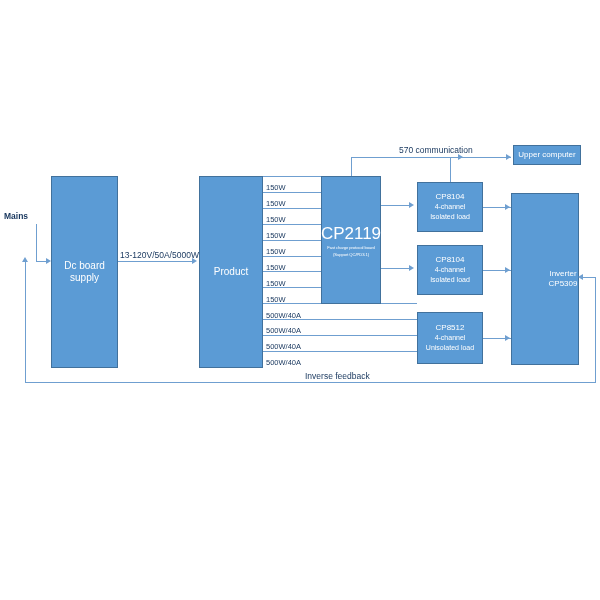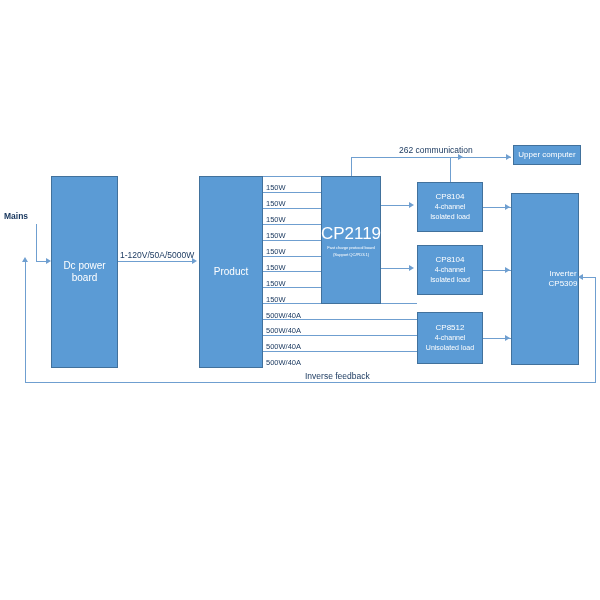--- a/index.html
+++ b/index.html
@@ -102,26 +102,26 @@
 <body>
 
 <div id="canvas">
 
   <div class="lbl bold" style="left:4px; top:212px;">Mains</div>
   <div class="ln lnv" style="left:36px; top:224px; height:38px;"></div>
   <div class="ln lnh" style="left:36px; top:261px; width:13px;"></div>
   <div class="arr arr-r" style="left:46px; top:258px;"></div>
 
   <div class="block mid" style="left:51px; top:176px; width:67px; height:192px;">
-    <div class="title">Dc power board</div>
+    <div class="title">Dc board supply</div>
   </div>
 
   <div class="ln lnh" style="left:118px; top:261px; width:76px;"></div>
   <div class="arr arr-r" style="left:192px; top:258px;"></div>
-  <div class="lbl big" style="left:120px; top:251px;">1-120V/50A/5000W</div>
+  <div class="lbl big" style="left:120px; top:251px;">13-120V/50A/5000W</div>
 
   <div class="block mid" style="left:199px; top:176px; width:64px; height:192px;">
     <div class="title">Product</div>
   </div>
 
   <div id="channel-layer">
       <div class="chan" style="left: 263px; top: 176px; height: 15.9px; width: 116px;">150W</div>
       <div class="chan" style="left: 263px; top: 191.9px; height: 15.9px; width: 116px;">150W</div>
       <div class="chan" style="left: 263px; top: 207.8px; height: 15.9px; width: 116px;">150W</div>
       <div class="chan" style="left: 263px; top: 223.7px; height: 15.9px; width: 116px;">150W</div>
@@ -160,21 +160,21 @@
   </div>
 
   <div class="block small" style="left:513px; top:145px; width:68px; height:20px;">
     <div class="title">Upper computer</div>
   </div>
 
   <div class="block big" style="left:511px; top:193px; width:68px; height:172px;padding-left:36px;">
     <div class="title">Inverter CP5309</div>
   </div>
 
-  <div class="lbl big" style="left:399px; top:146px;">262 communication</div>
+  <div class="lbl big" style="left:399px; top:146px;">570 communication</div>
   <div class="ln lnh" style="left:351px; top:157px; width:160px;"></div>
   <div class="ln lnv" style="left:351px; top:157px; height:19px;"></div>
   <div class="ln lnv" style="left:450px; top:157px; height:25px;"></div>
   <div class="arr arr-r" style="left:458px; top:154px;"></div>
   <div class="arr arr-r" style="left:506px; top:154px;"></div>
 
   <div class="ln lnh" style="left:381px; top:205px; width:30px;"></div>
   <div class="arr arr-r" style="left:409px; top:202px;"></div>
 
   <div class="ln lnh" style="left:381px; top:268px; width:30px;"></div>

